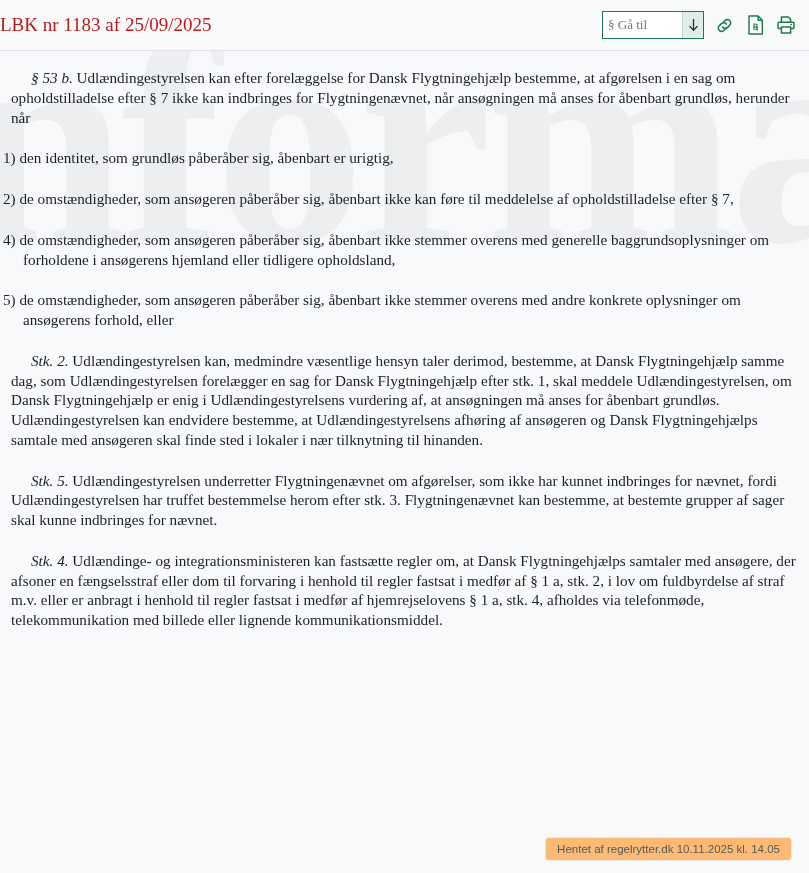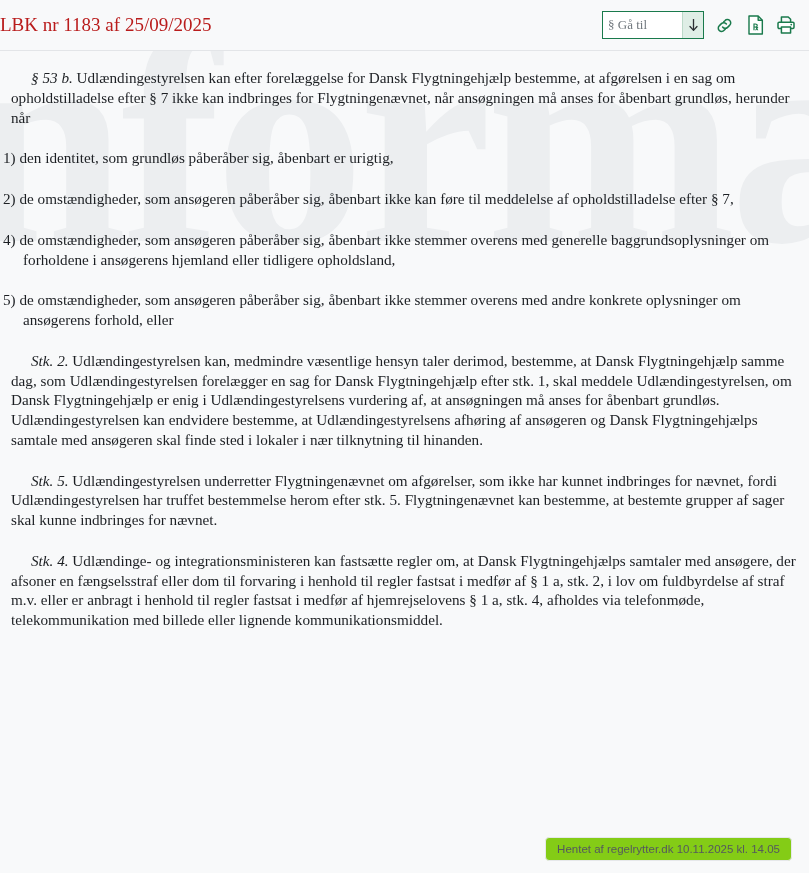--- a/index.html
+++ b/index.html
@@ -128,21 +128,21 @@
     text-indent: -20px;
   }
   em { font-style: italic; }
 
   
   #footer-badge {
     position: absolute;
     right: 17px;
     bottom: 12px;
     z-index: 3;
-    background: #84cc16;
+    background: #fdba74;
     border: 1px solid #e6e8ea;
     border-radius: 4px;
     padding: 5px 11px;
     font-family: "Liberation Sans", "DejaVu Sans", sans-serif;
     font-size: 11.5px;
     color: #55595e;
     white-space: nowrap;
   }
 </style>
 </head>
@@ -197,17 +197,17 @@
   </div>
 </div>
 
 <div id="doc-body">
     <p class="para"><em>§ 53 b.</em><span> Udlændingestyrelsen kan efter forelæggelse for Dansk Flygtningehjælp bestemme, at afgørelsen i en sag om opholdstilladelse efter § 7 ikke kan indbringes for Flygtningenævnet, når ansøgningen må anses for åbenbart grundløs, herunder når</span></p>
     <p class="list-item"><span>1)</span><span> den identitet, som grundløs påberåber sig, åbenbart er urigtig,</span></p>
     <p class="list-item"><span>2)</span><span> de omstændigheder, som ansøgeren påberåber sig, åbenbart ikke kan føre til meddelelse af opholdstilladelse efter § 7,</span></p>
     <p class="list-item"><span>4)</span><span> de omstændigheder, som ansøgeren påberåber sig, åbenbart ikke stemmer overens med generelle baggrundsoplysninger om forholdene i ansøgerens hjemland eller tidligere opholdsland,</span></p>
     <p class="list-item"><span>5)</span><span> de omstændigheder, som ansøgeren påberåber sig, åbenbart ikke stemmer overens med andre konkrete oplysninger om ansøgerens forhold, eller</span></p>
     <p class="para"><em>Stk. 2.</em><span> Udlændingestyrelsen kan, medmindre væsentlige hensyn taler derimod, bestemme, at Dansk Flygtningehjælp samme dag, som Udlændingestyrelsen forelægger en sag for Dansk Flygtningehjælp efter stk. 1, skal meddele Udlændingestyrelsen, om Dansk Flygtningehjælp er enig i Udlændingestyrelsens vurdering af, at ansøgningen må anses for åbenbart grundløs. Udlændingestyrelsen kan endvidere bestemme, at Udlændingestyrelsens afhøring af ansøgeren og Dansk Flygtningehjælps samtale med ansøgeren skal finde sted i lokaler i nær tilknytning til hinanden.</span></p>
-    <p class="para"><em>Stk. 5.</em><span> Udlændingestyrelsen underretter Flygtningenævnet om afgørelser, som ikke har kunnet indbringes for nævnet, fordi Udlændingestyrelsen har truffet bestemmelse herom efter stk. 5. Flygtningenævnet kan bestemme, at bestemte grupper af sager skal kunne indbringes for nævnet.</span></p>
+    <p class="para"><em>Stk. 5.</em><span> Udlændingestyrelsen underretter Flygtningenævnet om afgørelser, som ikke har kunnet indbringes for nævnet, fordi Udlændingestyrelsen har truffet bestemmelse herom efter stk. 3. Flygtningenævnet kan bestemme, at bestemte grupper af sager skal kunne indbringes for nævnet.</span></p>
     <p class="para"><em>Stk. 4.</em><span> Udlændinge- og integrationsministeren kan fastsætte regler om, at Dansk Flygtningehjælps samtaler med ansøgere, der afsoner en fængselsstraf eller dom til forvaring i henhold til regler fastsat i medfør af § 1 a, stk. 2, i lov om fuldbyrdelse af straf m.v. eller er anbragt i henhold til regler fastsat i medfør af hjemrejselovens § 1 a, stk. 4, afholdes via telefonmøde, telekommunikation med billede eller lignende kommunikationsmiddel.</span></p>
   </div>
 
 <div id="footer-badge">Hentet af regelrytter.dk 10.11.2025 kl. 14.05</div>
 
 </body></html>

